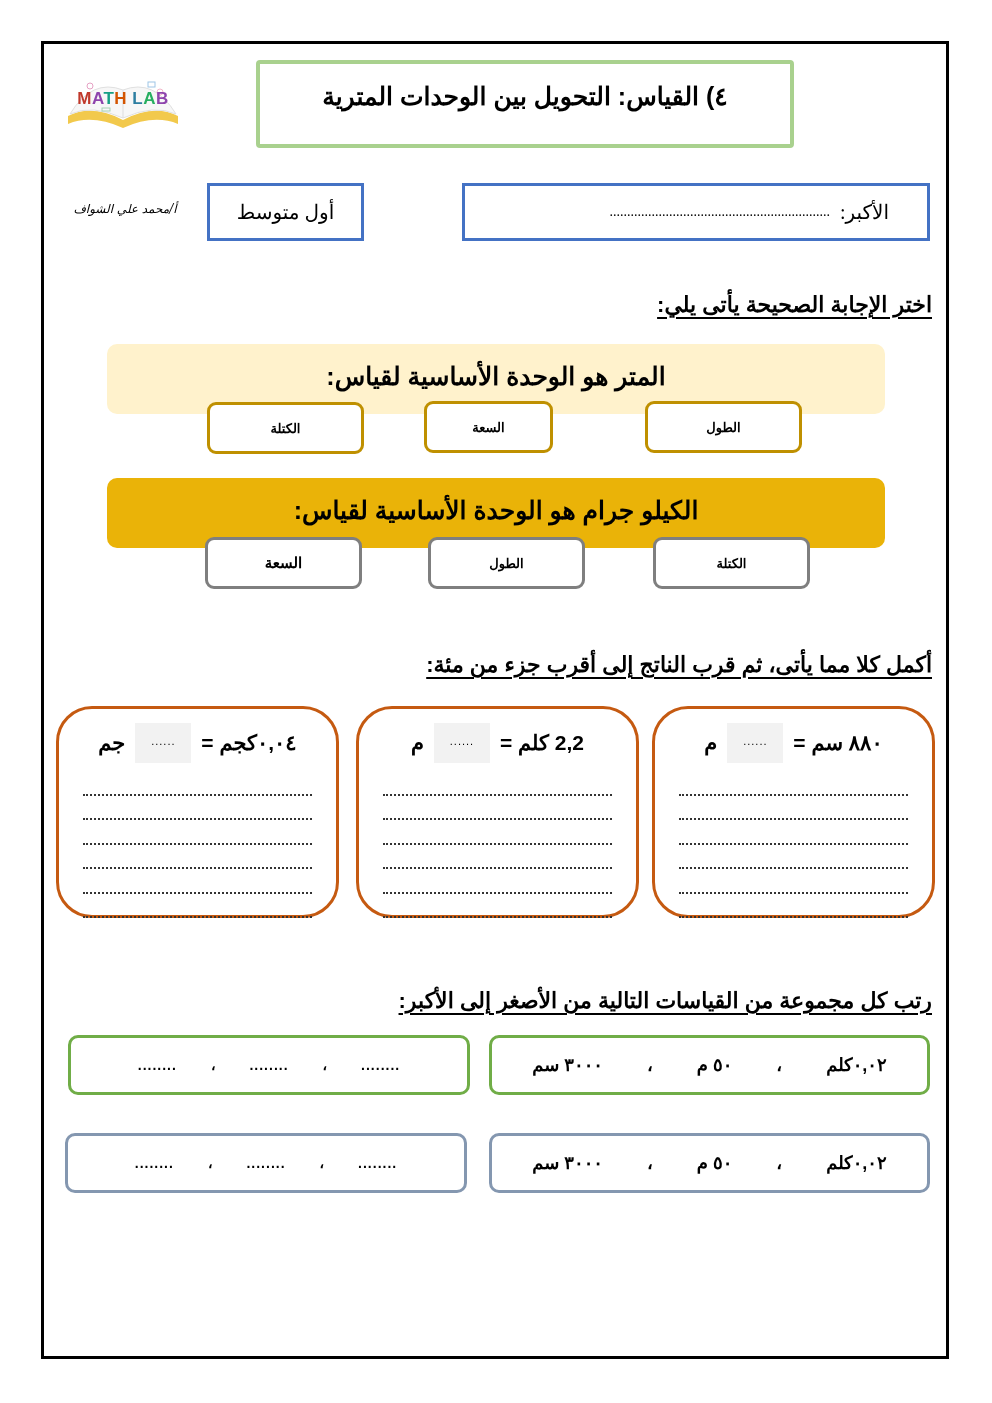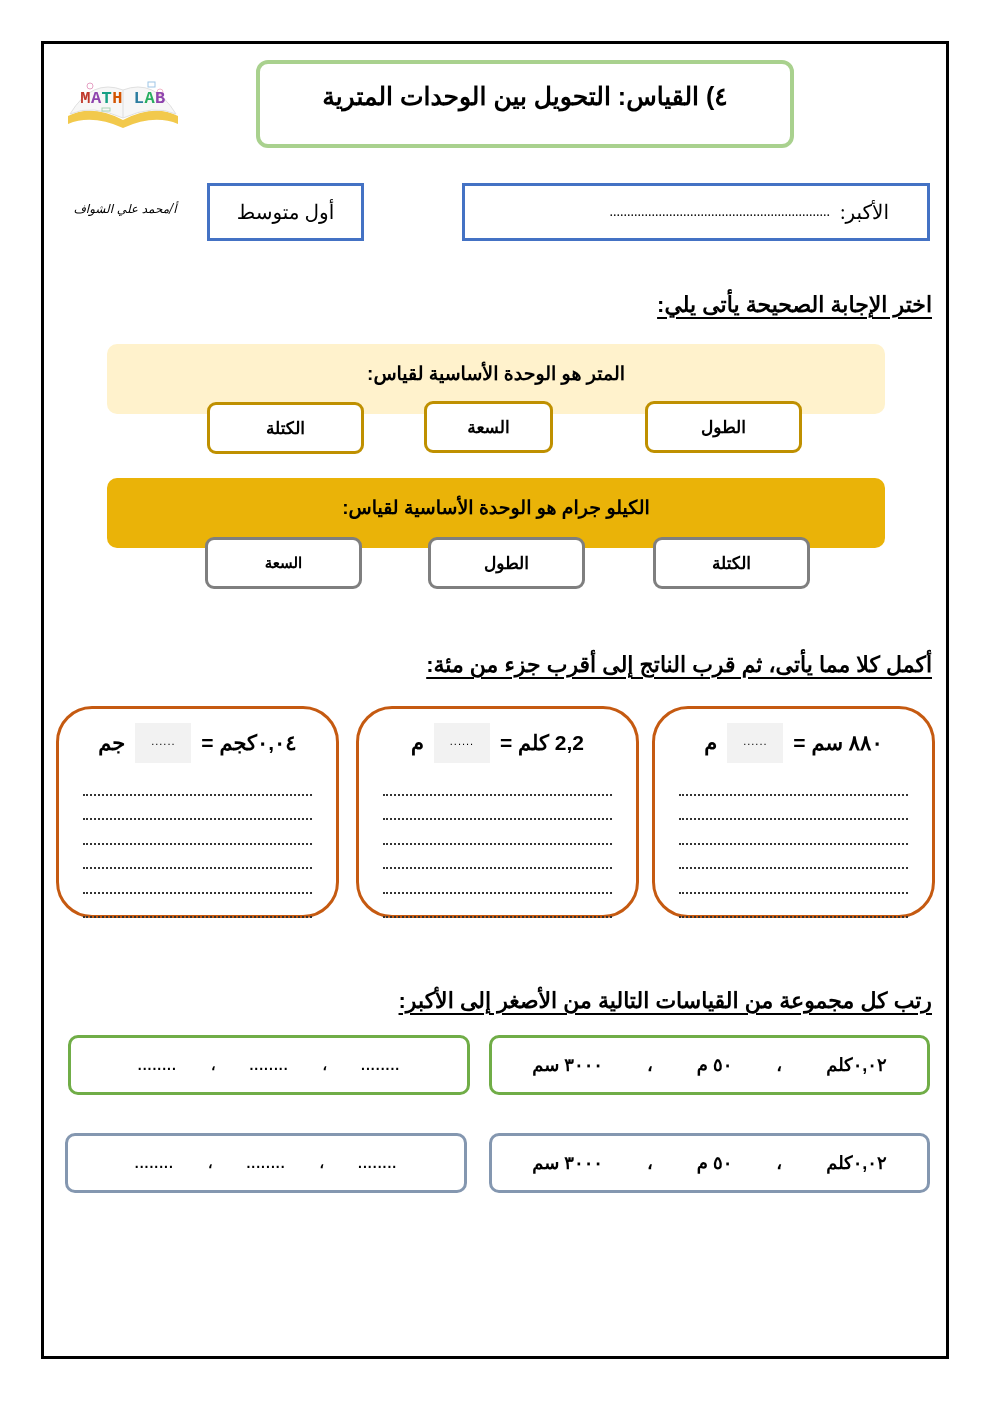--- a/index.html
+++ b/index.html
@@ -7,39 +7,39 @@
   .page-frame { position:absolute; left:41px; top:41px; width:908px; height:1318px; border:3px solid #000; box-sizing:border-box; }
   .abs { position:absolute; box-sizing:border-box; }
   .rtl { direction:rtl; }
 
   
   .logo { left:62px; top:64px; width:122px; height:72px; }
   .logo svg { width:100%; height:100%; }
   .author { left:70px; top:158px; width:110px; font-size:12px; font-style:italic; text-align:center; font-family:"DejaVu Serif", serif;margin-top:44px; }
 
   
-  .title-box { left:256px; top:60px; width:538px; height:88px; border:4px solid #a9d18e; border-radius:12px; display:flex; align-items:flex-start; justify-content:center; padding-top:18px; }
+  .title-box { left:256px; top:60px; width:538px; height:88px; border:4px solid #a9d18e; border-radius:4px; display:flex; align-items:flex-start; justify-content:center; padding-top:18px; }
   .title-text { font-size:25px; font-weight:bold; font-family:"Liberation Sans", sans-serif; }
 
   
   .name-box { left:462px; top:183px; width:468px; height:58px; border:3px solid #4472c4; display:flex; align-items:center; justify-content:flex-start; padding-right:38px; font-family:"Liberation Serif", serif; font-size:20px; }
   .name-dots { margin-right:10px; font-size:14px; letter-spacing:0px; }
   .grade-box { left:207px; top:183px; width:157px; height:58px; border:3px solid #4472c4; display:flex; align-items:center; justify-content:center; font-family:"Liberation Serif", serif; font-size:20px; }
 
   
   .section-heading { font-family:"Liberation Sans", sans-serif; font-weight:bold; font-size:22px; text-decoration:underline; text-decoration-thickness:2px; text-underline-offset:5px; right:60px; }
   .h1 { top:292px; }
   .h2 { top:652px; }
   .h3 { top:980px;margin-top:8px; }
 
   
-  .q-panel { left:107px; width:778px; height:70px; border-radius:10px; display:flex; justify-content:center; padding-top:18px; font-family:"Liberation Sans", sans-serif; font-weight:bold; font-size:19px; }
+  .q-panel { left:107px; width:778px; height:70px; border-radius:10px; display:flex; justify-content:center; padding-top:18px; font-family:"Liberation Sans", sans-serif; font-weight:bold; font-size:25px; }
   .q1 { top:344px; background:#fff2cc; }
   .q2 { top:478px; background:#eab308; }
-  .opt { height:52px; width:157px; border-radius:9px; background:#fff; display:flex; align-items:center; justify-content:center; font-family:"Liberation Sans", sans-serif; font-weight:bold; font-size:17px; cursor:pointer; }
+  .opt { height:52px; width:157px; border-radius:9px; background:#fff; display:flex; align-items:center; justify-content:center; font-family:"Liberation Sans", sans-serif; font-weight:bold; font-size:13px; cursor:pointer; }
   .opt.gold { border:3px solid #bf9000; }
   .opt.grey { border:3px solid #7f7f7f; }
 
   
   .card { top:706px; width:283px; height:212px; border:3px solid #c55a11; border-radius:36px; background:#fff; }
   .card-eq { position:absolute; top:14px; left:0; right:0; display:flex; justify-content:center; align-items:center; gap:10px; direction:rtl; font-family:"Liberation Sans", sans-serif; font-weight:bold; font-size:21px; }
   .blank { display:inline-block; width:56px; height:40px; background:#f2f2f2; font-size:11px; font-weight:normal; line-height:36px; text-align:center; letter-spacing:1px; }
   .work-lines { position:absolute; top:62px; left:24px; right:24px; }
   .work-line { height:22.5px; border-bottom:2px dotted #333; }
 
@@ -59,21 +59,21 @@
 <div class="abs logo">
   <svg viewBox="0 0 122 72">
     <path d="M6 52 Q30 40 61 56 Q92 40 116 52 L116 60 Q92 50 61 64 Q30 50 6 60 Z" fill="#f2c94c"></path>
     <path d="M8 50 Q30 14 61 26 Q92 14 114 50 Q92 40 61 54 Q30 40 8 50 Z" fill="#f7f7f7" stroke="#e0e0e0"></path>
     <line x1="61" y1="26" x2="61" y2="54" stroke="#ddd"></line>
     <circle cx="28" cy="22" r="3" fill="none" stroke="#e6a1c4"></circle>
     <rect x="86" y="18" width="7" height="5" fill="none" stroke="#9ec5e6"></rect>
     <circle cx="98" cy="28" r="3" fill="none" stroke="#f2b6c9"></circle>
     <rect x="40" y="44" width="8" height="3" fill="none" stroke="#a7d3b5"></rect>
   </svg>
-  <div class="abs" style="left:0;top:25px;width:122px;text-align:center;font-family:Liberation Mono, monospace;font-weight:bold;font-size:17px;letter-spacing:0.5px;">
+  <div class="abs" style="left:0;top:25px;width:122px;text-align:center;font-family:Liberation Sans, sans-serif;font-weight:bold;font-size:17px;letter-spacing:0.5px;">
     <span style="color:#c0392b">M</span><span style="color:#8e44ad">A</span><span style="color:#16a085">T</span><span style="color:#d35400">H</span><span style="color:#2c7da0"> L</span><span style="color:#27ae60">A</span><span style="color:#8e44ad">B</span>
   </div>
 </div>
 <div class="abs author rtl">أ/محمد علي الشواف</div>
 
 <div class="abs title-box rtl">
   <span class="title-text">٤) القياس: التحويل بين الوحدات المترية</span>
 </div>
 
 <div class="abs name-box rtl">

